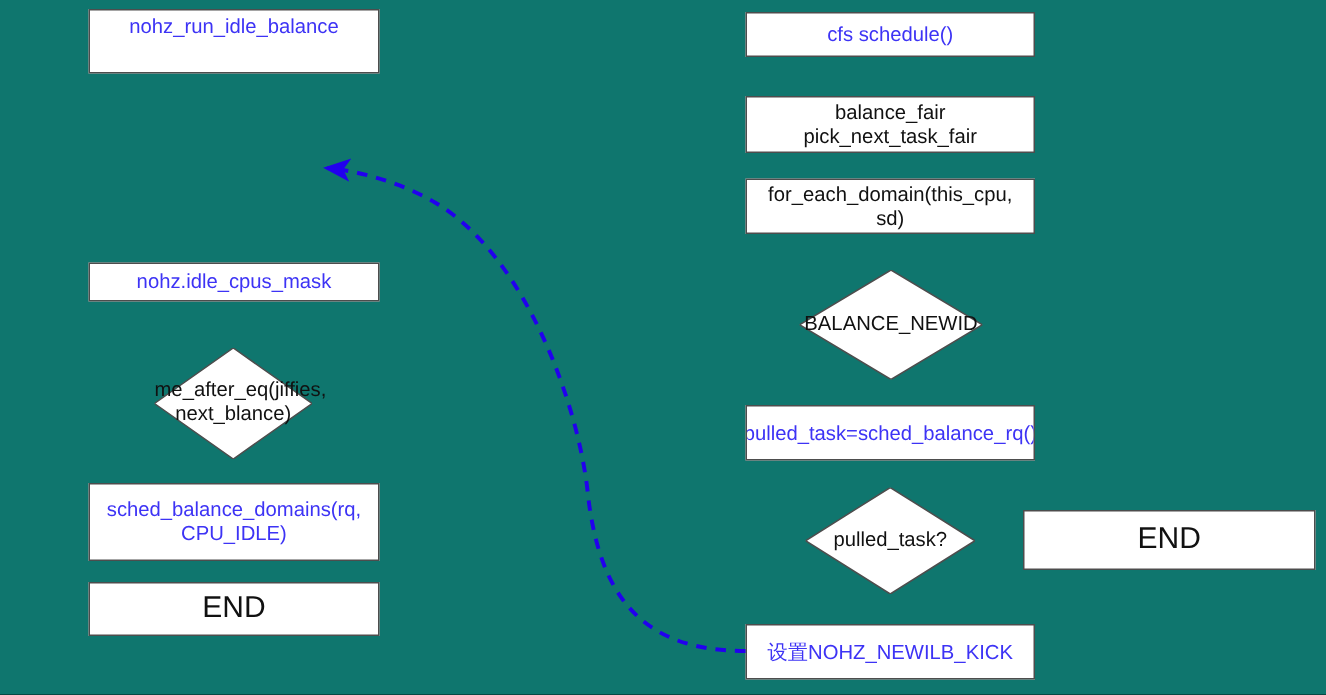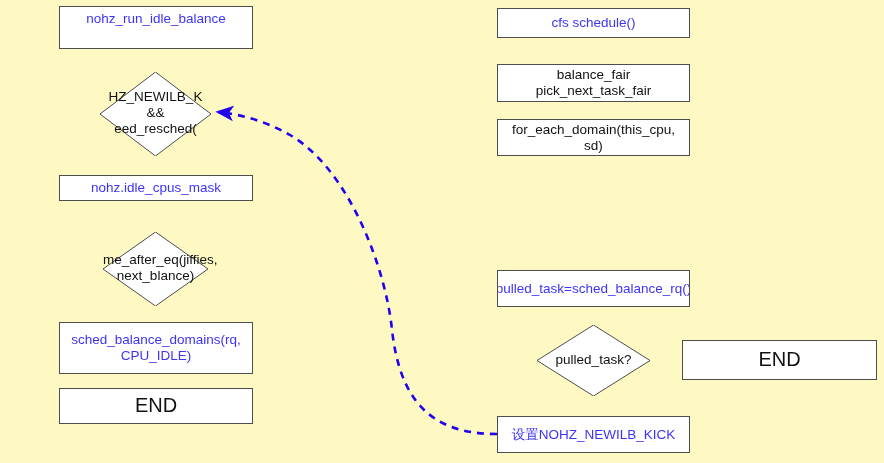--- a/index.html
+++ b/index.html
@@ -13,21 +13,21 @@
     height: 463px;
     position: relative;
     overflow: hidden;
     font-family: "Liberation Sans", "DejaVu Sans", sans-serif;
   }
   #canvas {
     position: absolute;
     left: 0; top: 0;
     width: 884px;
     height: 463px;
-    background: #fef9c3;
+    background: #0f766e;
   }
   .node {
     position: absolute;
     box-sizing: border-box;
     display: flex;
     align-items: center;
     justify-content: center;
     text-align: center;
     line-height: 1.18;
     overflow: hidden;
@@ -82,28 +82,20 @@
 
 <div id="canvas">
 
   <div class="node box" style="left:59px; top:6px; width:194px; height:43px;">
     <span class="label">
       <span class="text-blue fs13">nohz_run_idle_balance</span><br>
       <span class="text-black fs13">检查是否进行idle前的balance</span>
     </span>
   </div>
 
-  <div class="diamond" style="left:100px; top:72px; width:111px; height:84px;">
-    <svg viewBox="0 0 111 84" preserveAspectRatio="none">
-      <polygon points="55.5,0 111,42 55.5,84 0,42" fill="#ffffff" stroke="#4d4d4d" stroke-width="1"></polygon>
-    </svg>
-    <span class="label" style="top:17px;">HZ_NEWILB_K
-&amp;&amp;
-eed_resched(</span>
-  </div>
 
   <div class="node box" style="left:59px; top:175px; width:194px; height:26px;">
     <span class="label text-blue fs13">nohz.idle_cpus_mask</span>
   </div>
 
   <div class="diamond" style="left:103px; top:232px; width:105px; height:74px;">
     <svg viewBox="0 0 105 74" preserveAspectRatio="none">
       <polygon points="52.5,0 105,37 52.5,74 0,37" fill="#ffffff" stroke="#4d4d4d" stroke-width="1"></polygon>
     </svg>
     <span class="label" style="top:20px;">me_after_eq(jiffies,
@@ -125,20 +117,26 @@
 
   <div class="node box" style="left:497px; top:119px; width:193px; height:37px;">
     <span class="label text-black fs13">for_each_domain(this_cpu, sd)</span>
   </div>
 
   <div class="node box" style="left:497px; top:64px; width:193px; height:38px;">
     <span class="label text-black fs13">balance_fair
 pick_next_task_fair</span>
   </div>
 
+  <div class="diamond" style="left:533px; top:180px; width:122px; height:73px;">
+    <svg viewBox="0 0 122 73" preserveAspectRatio="none">
+      <polygon points="61,0 122,36.5 61,73 0,36.5" fill="#ffffff" stroke="#4d4d4d" stroke-width="1"></polygon>
+    </svg>
+    <span class="label" style="top:28px;">BALANCE_NEWID</span>
+  </div>
 
   <div class="node box" style="left:497px; top:270px; width:193px; height:37px;">
     <span class="label text-blue fs13">pulled_task=sched_balance_rq()</span>
   </div>
 
   <div class="diamond" style="left:537px; top:325px; width:113px; height:71px;">
     <svg viewBox="0 0 113 71" preserveAspectRatio="none">
       <polygon points="56.5,0 113,35.5 56.5,71 0,35.5" fill="#ffffff" stroke="#4d4d4d" stroke-width="1"></polygon>
     </svg>
     <span class="label" style="top:27px;">pulled_task?</span>

